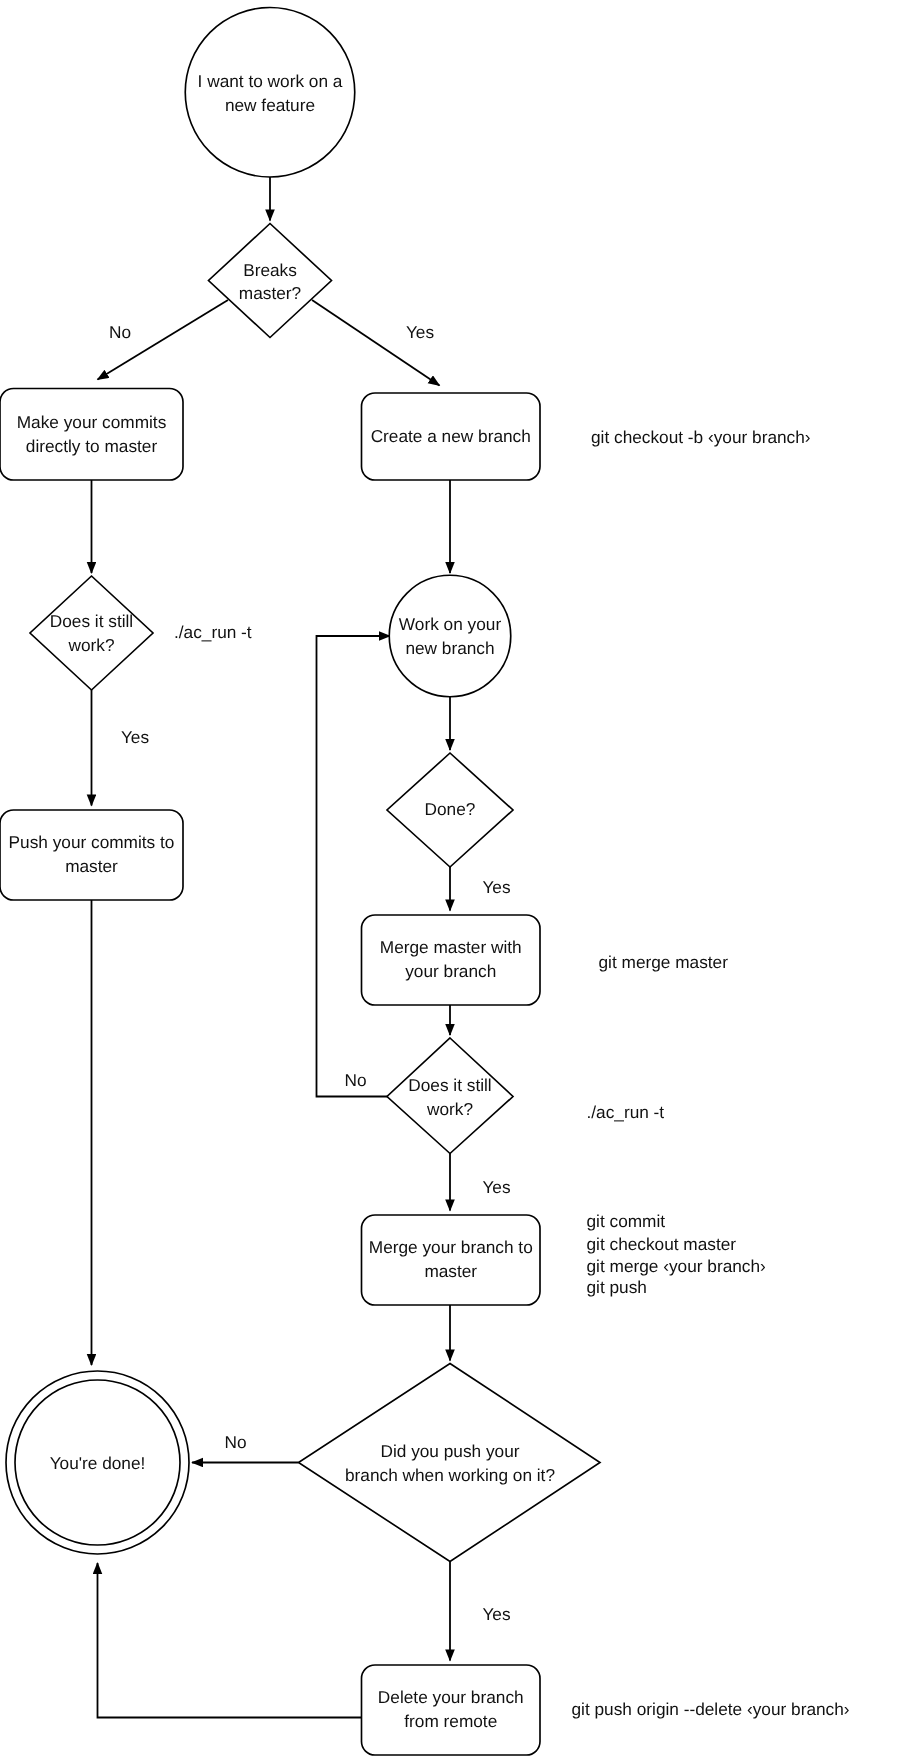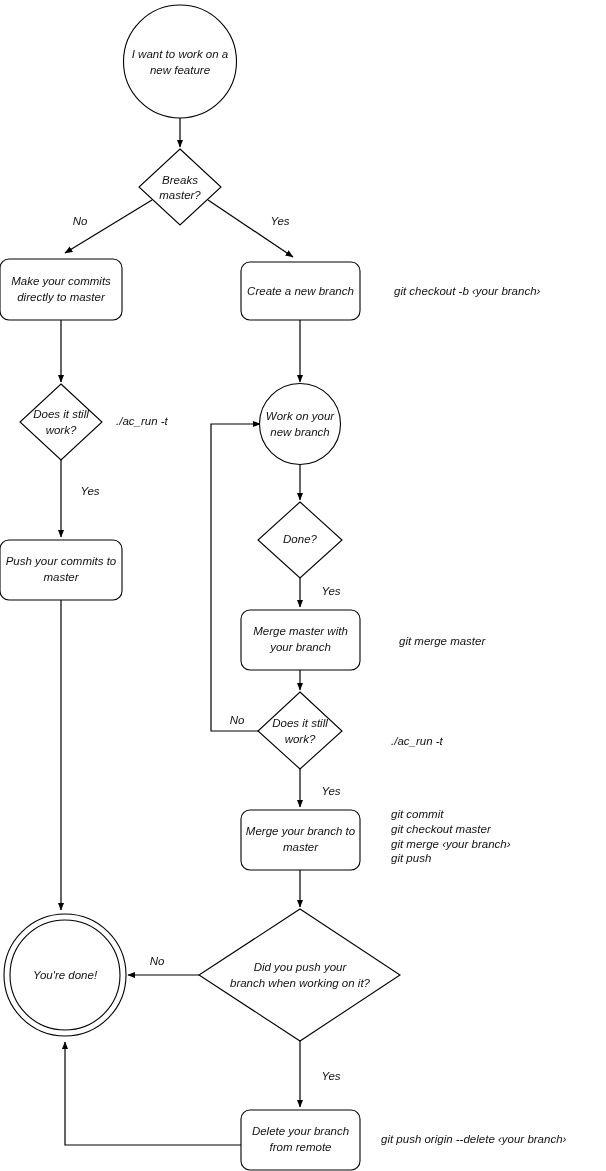--- a/index.html
+++ b/index.html
@@ -7,21 +7,20 @@
     padding: 0;
     background: #ffffff;
   }
   #chart-root {
     position: relative;
     width: 606px;
     height: 1171px;
     background: #ffffff;
     font-family: "Liberation Sans", sans-serif;
     overflow: hidden;
-    font-style: italic;
   }
   svg.flow-canvas {
     position: absolute;
     top: 0;
     left: 0;
     width: 606px;
     height: 1171px;
   }
   .node-shape {
     fill: #ffffff;

